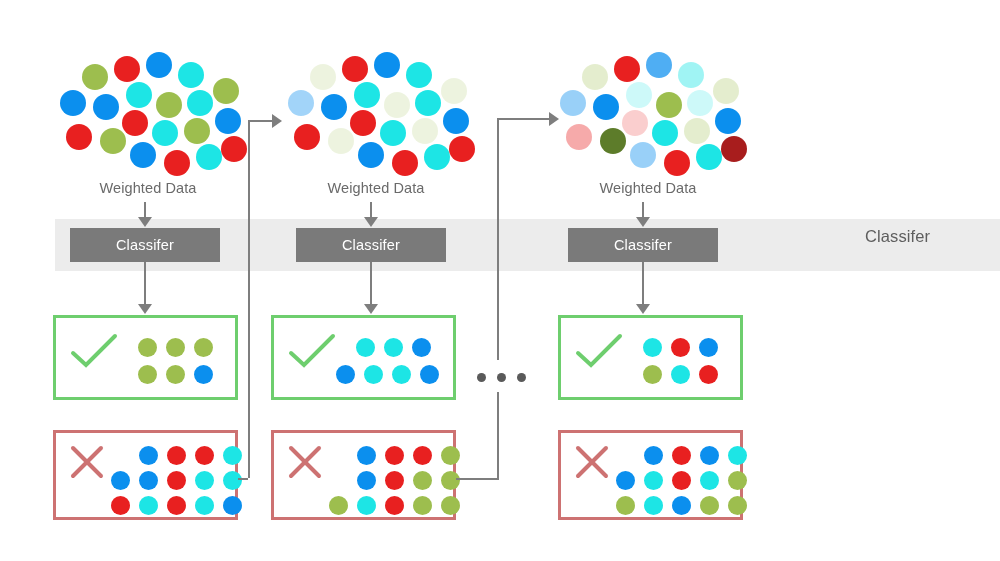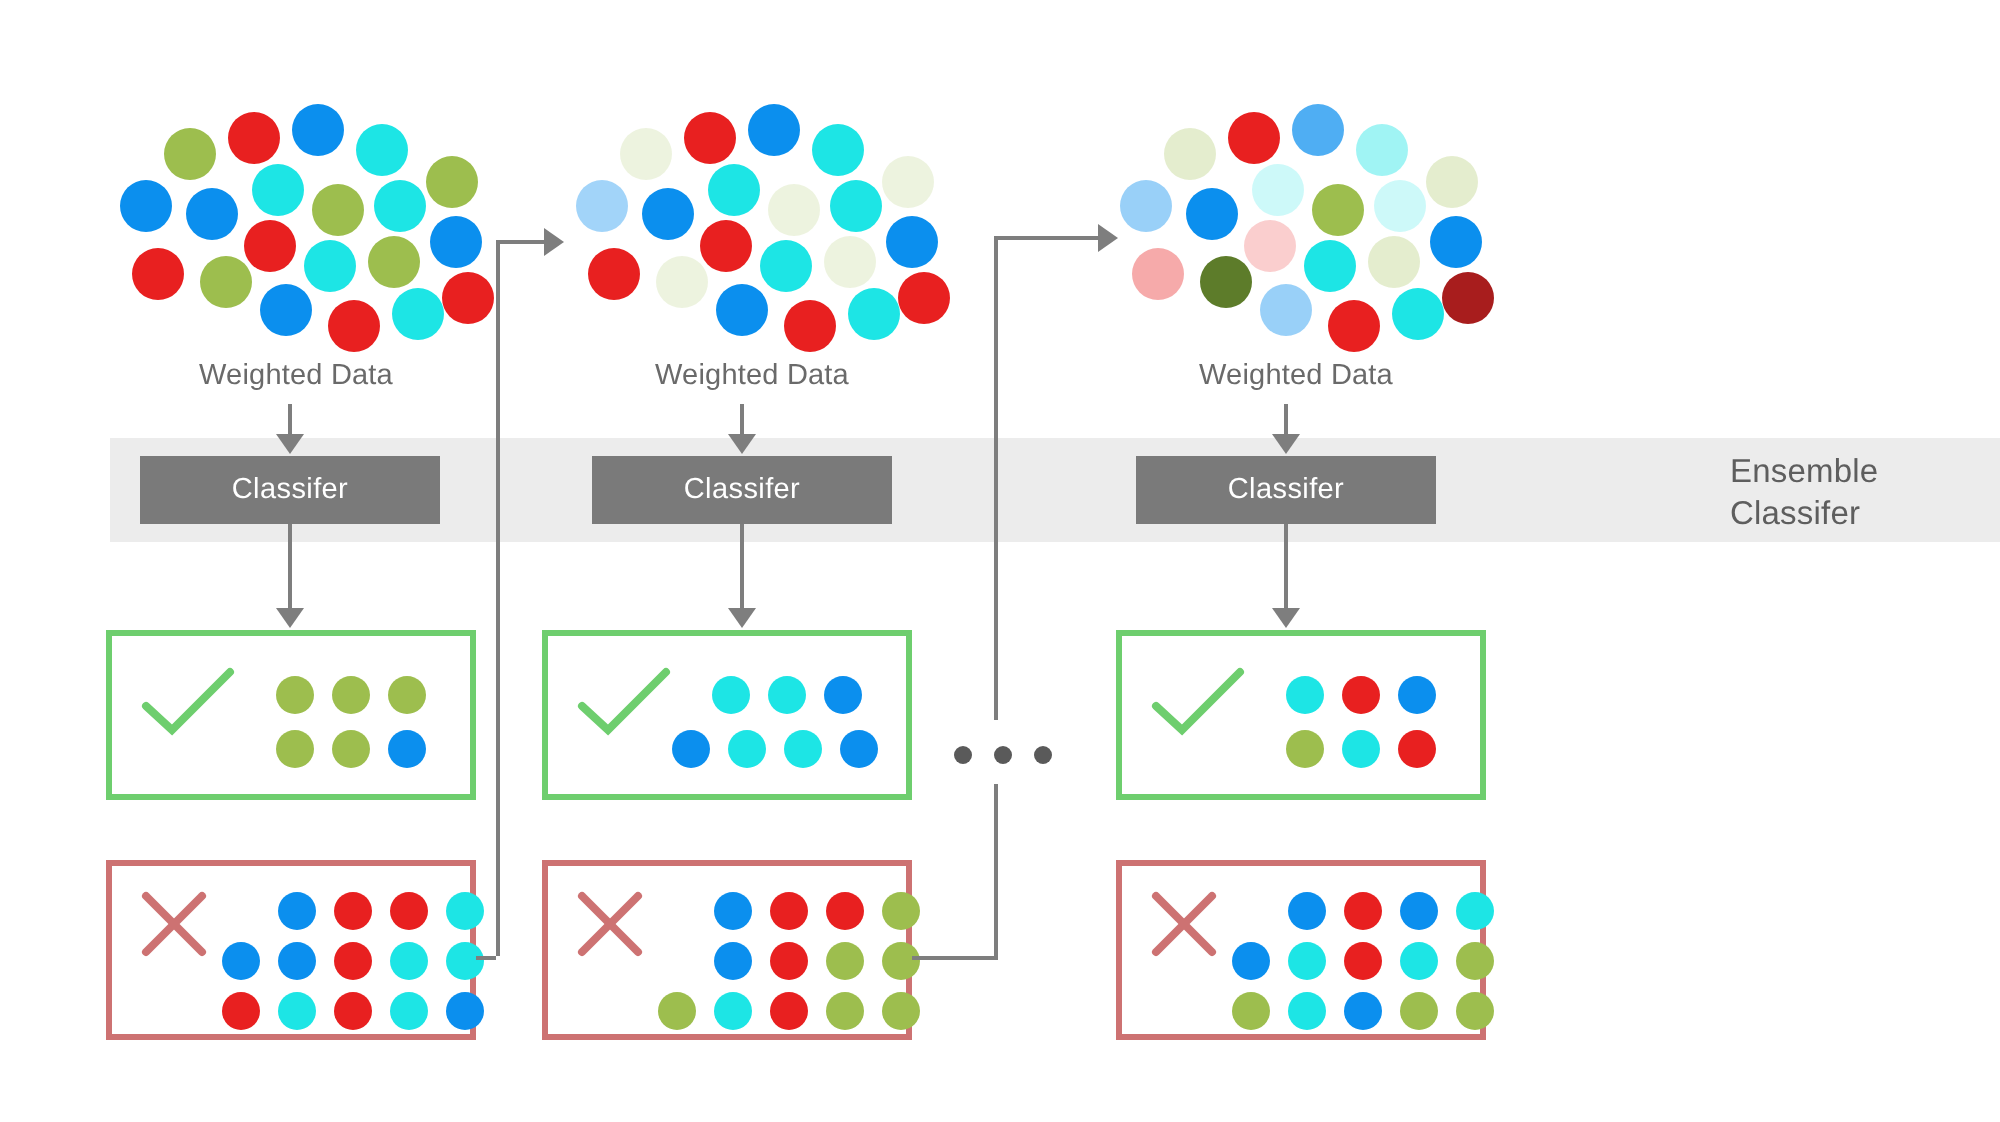--- a/index.html
+++ b/index.html
@@ -131,21 +131,20 @@
     background: #5a5a5a;
   }
 </style>
 </head>
 <body>
 
 <div id="canvas">
 
   <div class="band"></div>
   <div class="ensemble-label">
-    <div>Ensemble</div>
     <div>Classifer</div>
   </div>
 
   <div class="ellipsis" style="left:477px; top:373px;">
     <i></i>
     <i></i>
     <i></i>
   </div>
 
   <div id="stage-layer">

